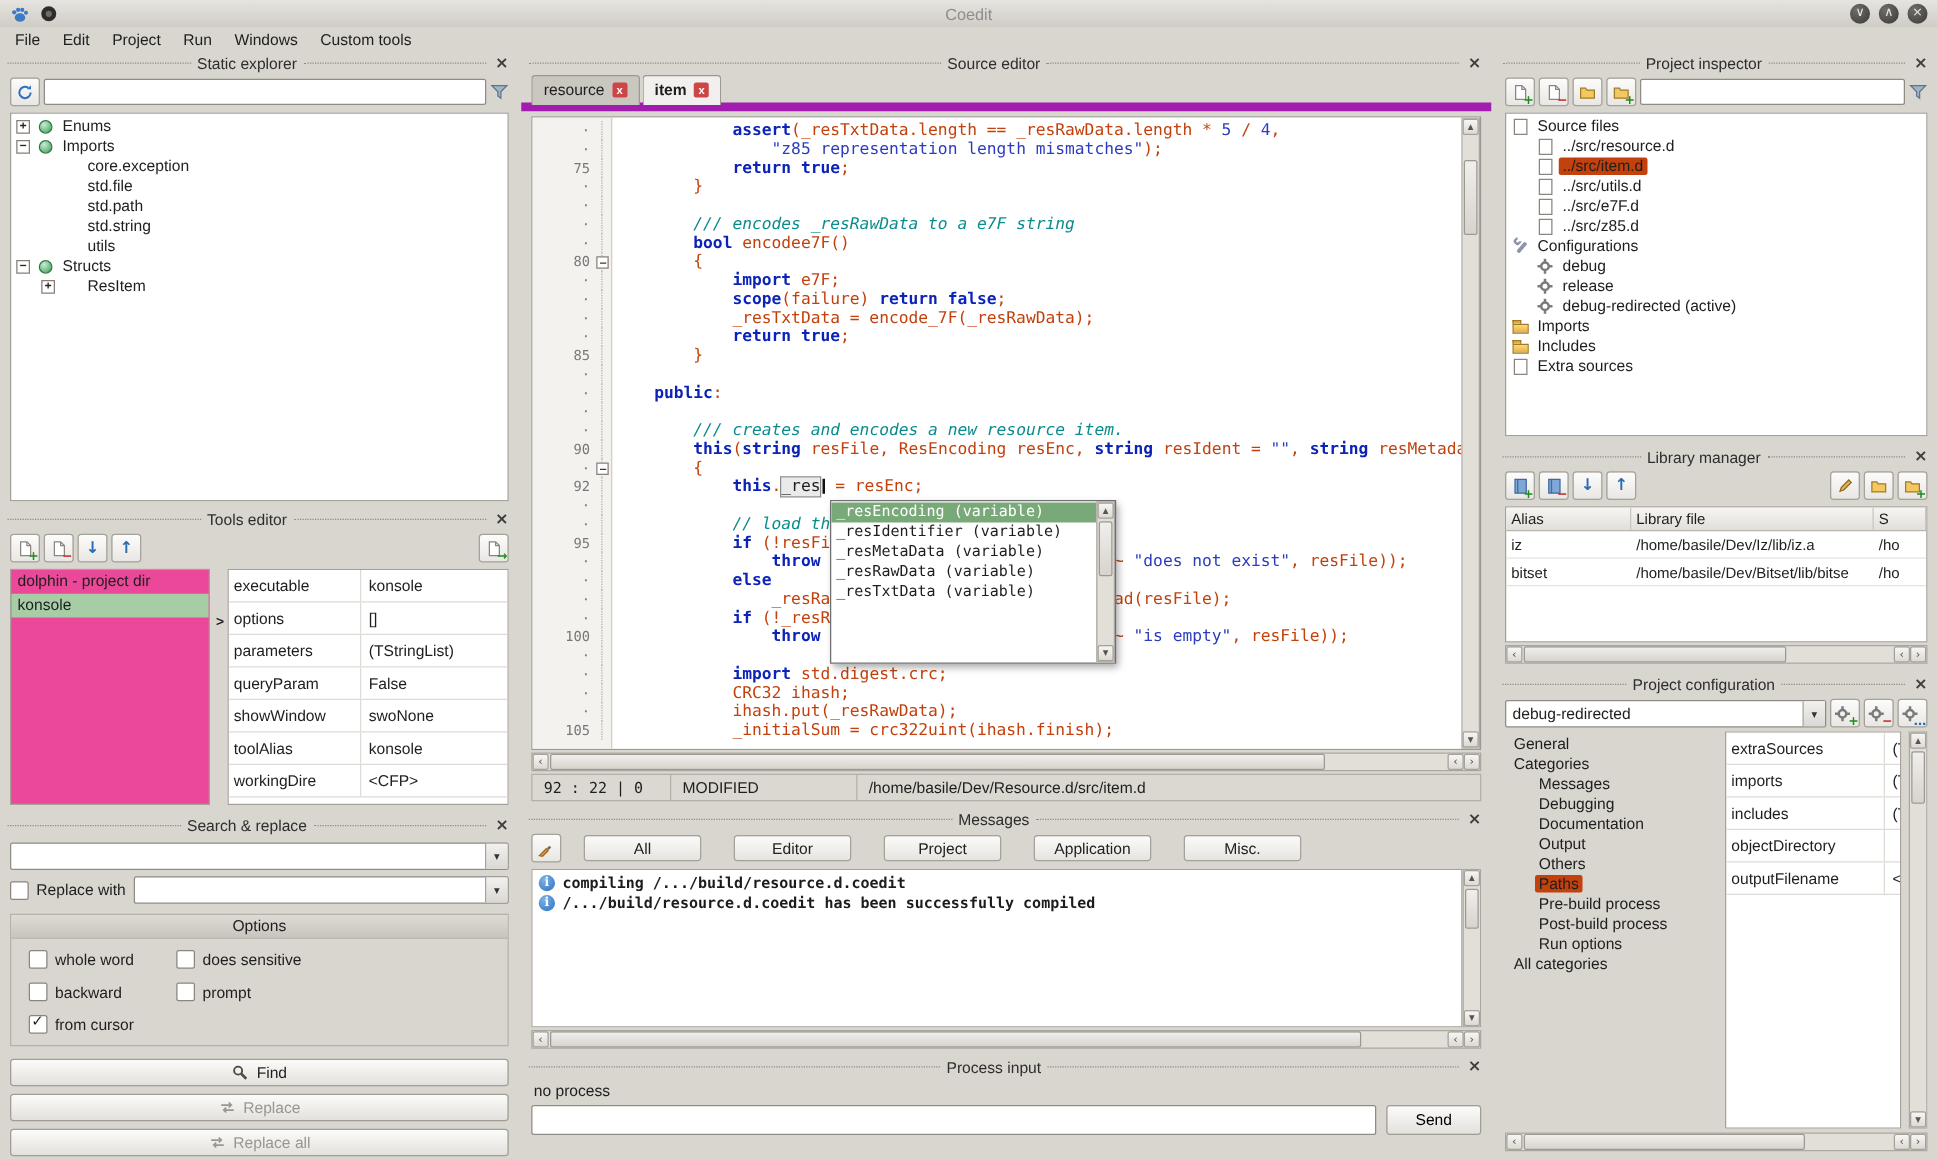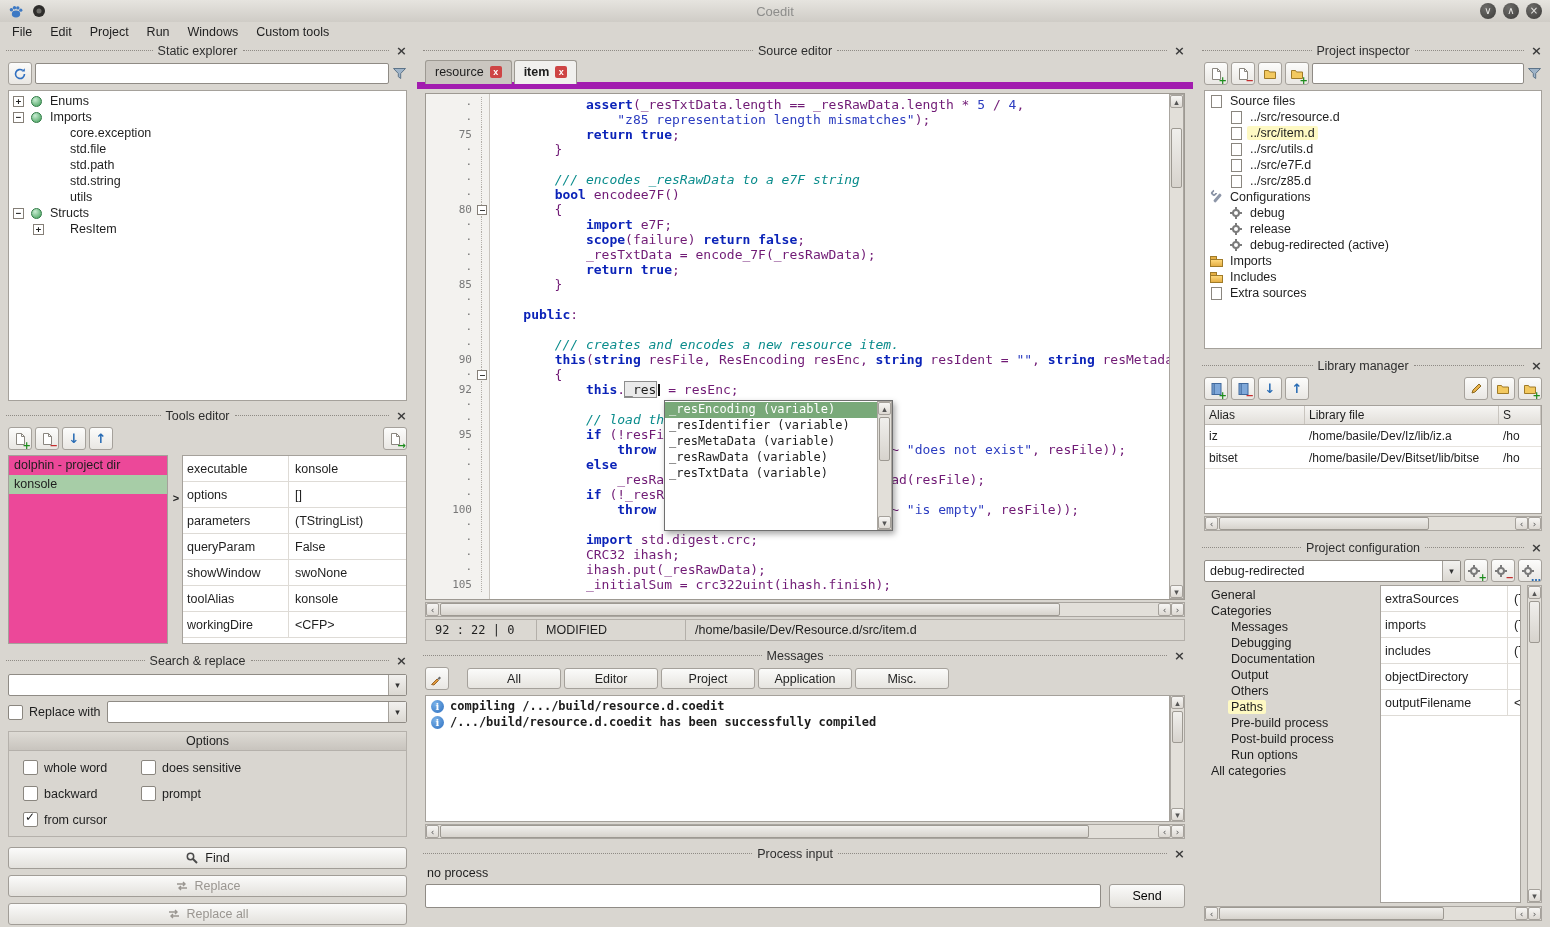--- a/index.html
+++ b/index.html
@@ -36,21 +36,21 @@
   .combo{display:flex;height:22px;border:1px solid #8f8b85;border-radius:2px;background:#fff;align-items:center;box-sizing:border-box}
   .combo .cval{flex:1;padding:0 5px;overflow:hidden;white-space:nowrap}
   .combo .cbtn{width:17px;align-self:stretch;background:linear-gradient(#f2f1ef,#dbd8d2);border-left:1px solid #a5a19b;
     text-align:center;font-size:9px;line-height:20px;color:#333;flex:none}
 
   
   .tree{overflow:hidden}
   .trow{display:flex;align-items:center;height:16px;padding-left:4px;white-space:nowrap;overflow:hidden}
   .trow.lvl1{padding-left:24px}
   .tlbl{padding:0 3px;border-radius:2px}
-  .trow.sel .tlbl{background:#fef9c3}
+  .trow.sel .tlbl{background:#c2410c}
   .exp{width:9px;height:9px;flex:none;border:1px solid #857f77;background:#fff;margin-right:5px;
     font:bold 9px/8px "DejaVu Sans Mono",monospace;text-align:center;color:#222;box-sizing:content-box}
   .exp:empty{visibility:hidden}
   .ico{width:14px;height:14px;flex:none;margin-right:4px;position:relative;display:inline-block}
   .ic-page::before{content:"";position:absolute;left:2px;top:1px;width:9px;height:11px;background:#fff;border:1px solid #8a867f}
   .ic-folder::before{content:"";position:absolute;left:1px;top:5px;width:11px;height:6px;background:linear-gradient(#fed87a,#e5af45);border:1px solid #a07b28}
   .ic-folder::after{content:"";position:absolute;left:1px;top:2px;width:5px;height:2px;background:#e5af45;border:1px solid #a07b28;border-bottom:none}
   .ic-ball::before{content:"";position:absolute;left:2px;top:2px;width:9px;height:9px;border-radius:50%;
     background:radial-gradient(circle at 35% 30%,#c8ecd2,#3f9e57);border:1px solid #2e7a44}
   .ic-gear::before{content:"";position:absolute;left:3px;top:3px;width:8px;height:8px;border:2px solid #7b7b7b;border-radius:50%;box-sizing:border-box}
@@ -112,21 +112,21 @@
   .editor{display:flex;margin:4px 8px 0;height:507px;border:1px solid #9d9992;box-sizing:border-box;background:#fff;overflow:hidden;flex:none}
   .gutter{width:64px;background:#f3f2ef;border-right:1px solid #c9c5bf;padding-top:3px;box-sizing:border-box;flex:none;overflow:hidden}
   .gl{height:15px;display:flex}
   .gn{flex:1;text-align:right;padding-right:3px;font:11px/15px "DejaVu Sans Mono",monospace;color:#787878}
   .gfold{width:14px;position:relative;flex:none}
   .gfold::before{content:"";position:absolute;left:6px;top:0;bottom:0;border-left:1px dotted #b3afa9}
   .gl.fold .gfold::after{content:"";position:absolute;left:2px;top:3px;width:8px;height:8px;background:#fff;border:1px solid #857f77;
     background-image:linear-gradient(#3a3a3a,#3a3a3a);background-size:5px 1px;background-position:center;background-repeat:no-repeat}
   .code{flex:1;position:relative;background:#fff;overflow:hidden;padding:3px 0 0 2px;font:13px/15px "DejaVu Sans Mono",monospace;white-space:pre}
   .cl{height:15px}
-  .tok-t{color:#701a75}
+  .tok-t{color:#c2410c}
   .tok-k{color:#0b23b8;font-weight:bold}
   .tok-c{color:#0a8c8c;font-style:italic}
   .tok-s{color:#2b3cc0}
   .tok-n{color:#2b3cc0}
   .tok-hl{background:#eaeaea;outline:1px solid #8d8d8d}
   .tok-caret{display:inline-block;width:2px;height:12px;background:#101010;vertical-align:-2px;margin-left:2px}
   .ed-vscr{width:15px}
   .statusbar{height:22px;margin:2px 8px 0;background:#dbd8d2;border:1px solid #b3afa9;display:flex;align-items:center;flex:none;box-sizing:border-box}
   .stseg{padding:0 9px;border-right:1px solid #b3afa9;height:100%;display:flex;align-items:center;white-space:nowrap}
   .stpos{width:92px;font:12px "DejaVu Sans Mono",monospace}
@@ -137,21 +137,21 @@
   #completion{position:absolute;left:664px;top:400px;width:227px;height:129px;background:#fff;border:1px solid #6f6f6f;
     box-shadow:2px 3px 6px rgba(0,0,0,.35);display:flex;z-index:20}
   .clist{flex:1;overflow:hidden;padding-top:1px}
   .citem{height:16px;line-height:16px;padding:0 4px;font:12px "DejaVu Sans Mono",monospace;white-space:nowrap;overflow:hidden}
   .citem.sel{background:#79a979;color:#fff}
   .cscr{width:14px}
 
   
   #messages{left:417px;top:647px;width:776px;height:196px}
   .fbtn{min-width:94px;height:21px;background:linear-gradient(#fbfbfa,#e6e4df);border:1px solid #a5a19b;border-radius:3px;
-    font:12.5px "Liberation Sans",sans-serif;color:#222;padding:0 10px;margin-right:3px}
+    font:12.5px "Liberation Sans",sans-serif;color:#222;padding:0 10px;margin-right:26px}
   .mwrap{flex:1;display:flex;margin:2px 8px 0;overflow:hidden}
   .mlist{flex:1;background:#fff;border:1px solid #a5a19b;padding:2px 0;overflow:hidden}
   .mrow{display:flex;align-items:center;gap:6px;height:16px;padding:0 5px;
     font:bold 12px "DejaVu Sans Mono",monospace;color:#1c1c1c;white-space:nowrap}
   .ic-info{width:13px;height:13px;border-radius:50%;flex:none;position:relative;
     background:radial-gradient(circle at 35% 30%,#7ab2e8,#2d6fc0)}
   .ic-info::after{content:"i";position:absolute;left:0;right:0;top:0;text-align:center;
     color:#fff;font:bold 10px/13px "DejaVu Serif",serif}
   #messages .scr.h{margin:2px 8px 4px}
 

